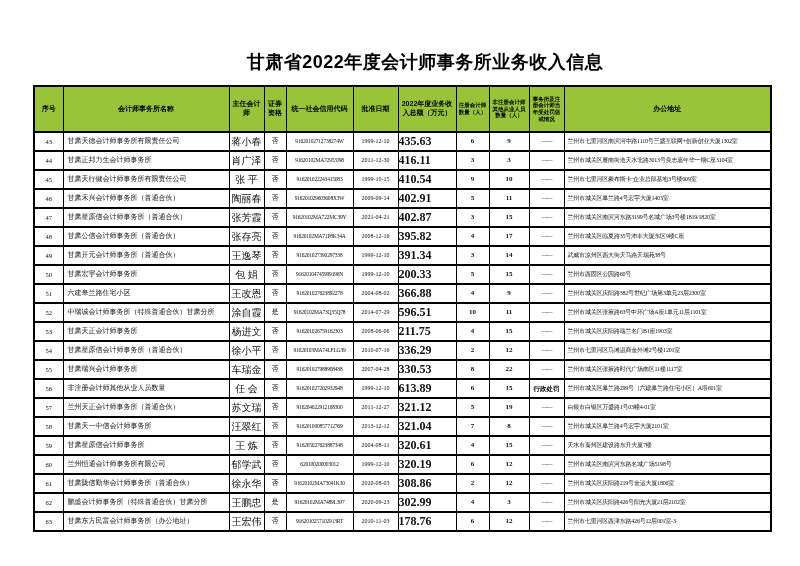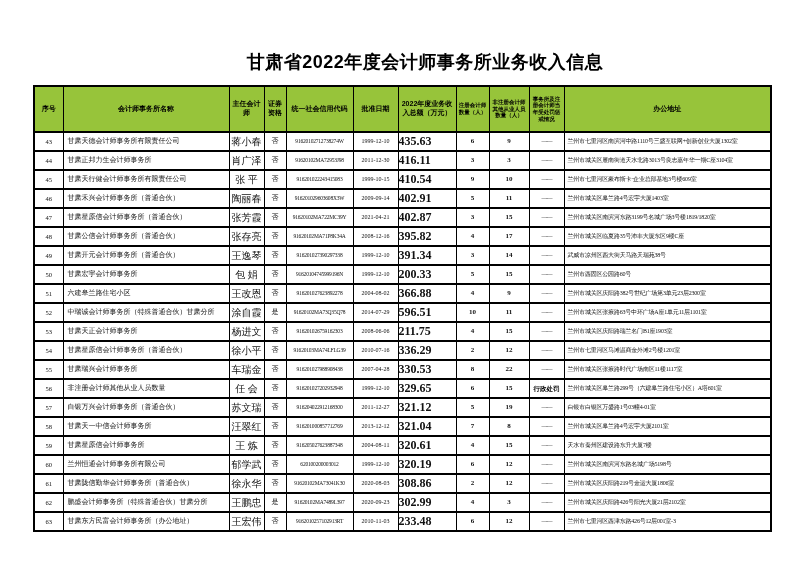--- a/index.html
+++ b/index.html
@@ -270,29 +270,29 @@
           <td class="col-penalty">——</td>
           <td class="col-addr">兰州市城关区张掖路时代广场南区11楼1117室</td>
         </tr>
         <tr>
           <td class="col-seq">56</td>
           <td class="col-name">非注册会计师其他从业人员数量</td>
           <td class="col-chief">任  会</td>
           <td class="col-sec">否</td>
           <td class="col-code">916201027202932948</td>
           <td class="col-date">1999-12-10</td>
-          <td class="col-income">329.65</td>
+          <td class="col-income">613.89</td>
           <td class="col-cpa">6</td>
           <td class="col-staff">15</td>
           <td class="col-penalty flagged">行政处罚</td>
           <td class="col-addr">兰州市城关区皋兰路299号（六建皋兰路住宅小区）A塔601室</td>
         </tr>
         <tr>
           <td class="col-seq">57</td>
-          <td class="col-name">白银万兴会计师事务所（普通合伙）</td>
+          <td class="col-name">兰州天正会计师事务所（普通合伙）</td>
           <td class="col-chief">苏文瑞</td>
           <td class="col-sec">否</td>
           <td class="col-code">916204022912168300</td>
           <td class="col-date">2011-12-27</td>
           <td class="col-income">321.12</td>
           <td class="col-cpa">5</td>
           <td class="col-staff">19</td>
           <td class="col-penalty">——</td>
           <td class="col-addr">白银市白银区万盛路1号03幢4-01室</td>
         </tr>
@@ -361,21 +361,21 @@
           <td class="col-penalty">——</td>
           <td class="col-addr">兰州市城关区庆阳路426号阳光大厦21层2102室</td>
         </tr>
         <tr>
           <td class="col-seq">63</td>
           <td class="col-name">甘肃东方民富会计师事务所（办公地址）</td>
           <td class="col-chief">王宏伟</td>
           <td class="col-sec">否</td>
           <td class="col-code">9162010257102913RT</td>
           <td class="col-date">2010-11-03</td>
-          <td class="col-income">233.48</td>
+          <td class="col-income">178.76</td>
           <td class="col-cpa">6</td>
           <td class="col-staff">12</td>
           <td class="col-penalty">——</td>
           <td class="col-addr">兰州市七里河区西津东路426号12层001室-3</td>
         </tr>
       </tbody>
   </table>
 </div>
 
 </body></html>

